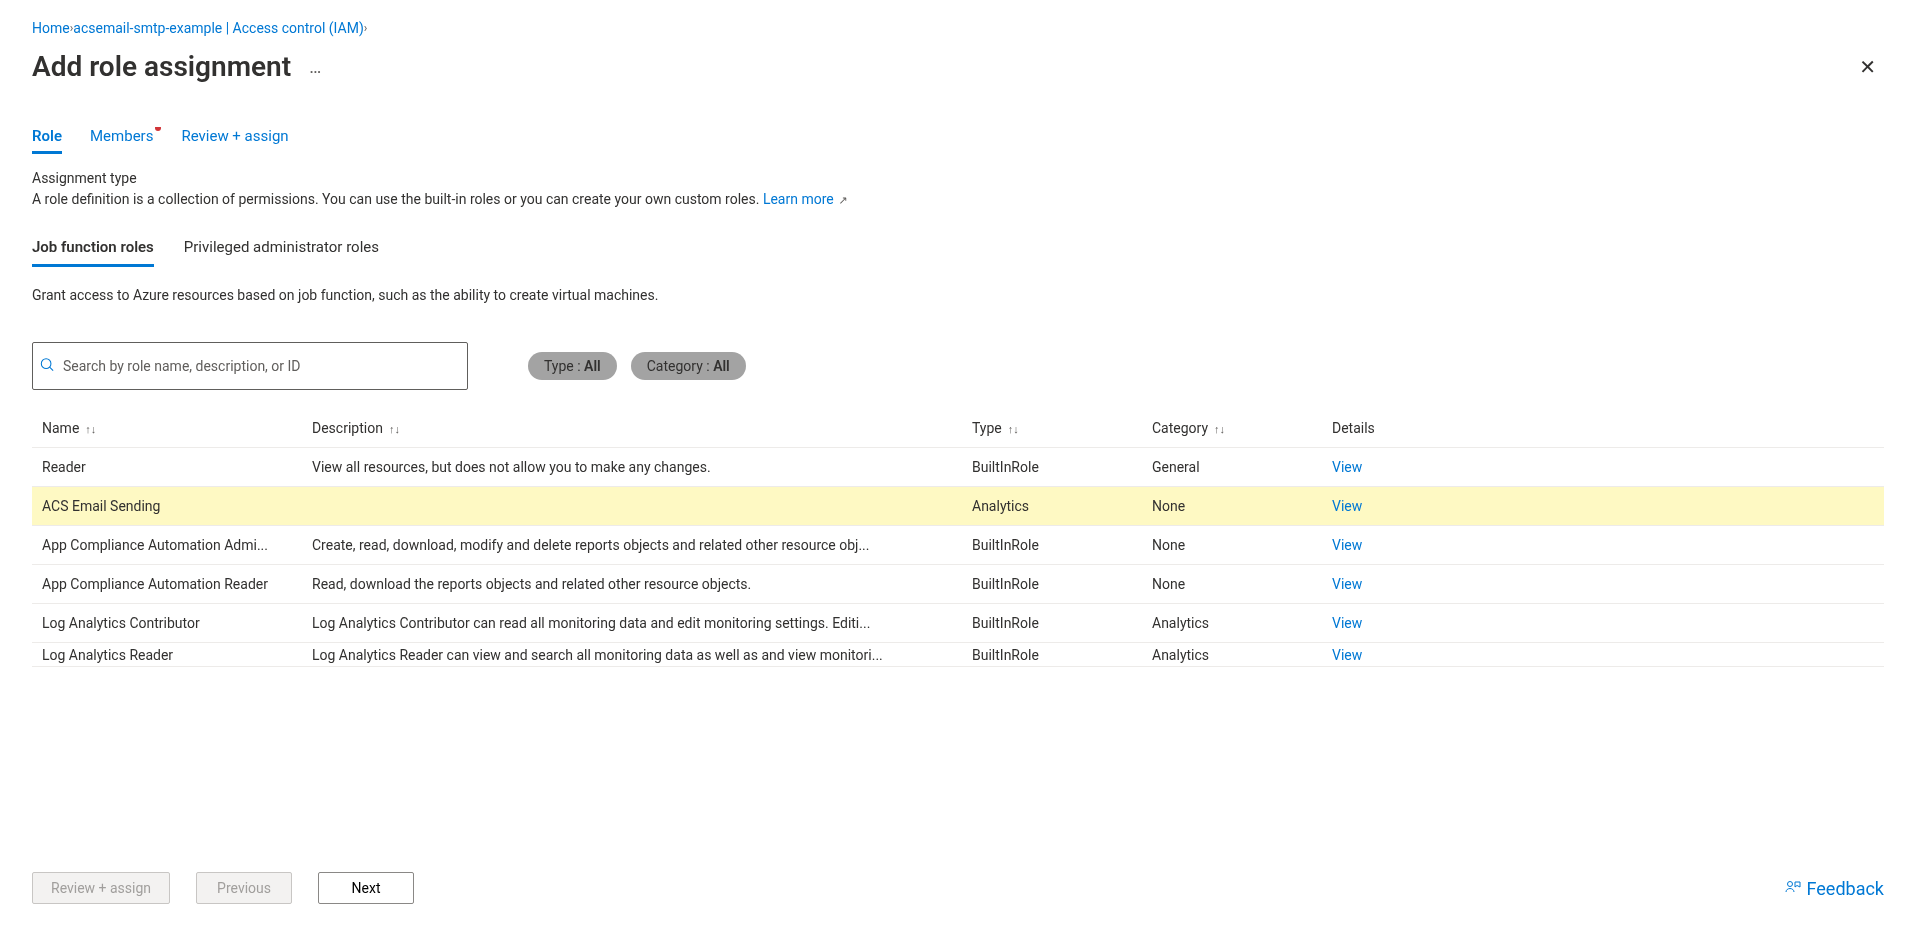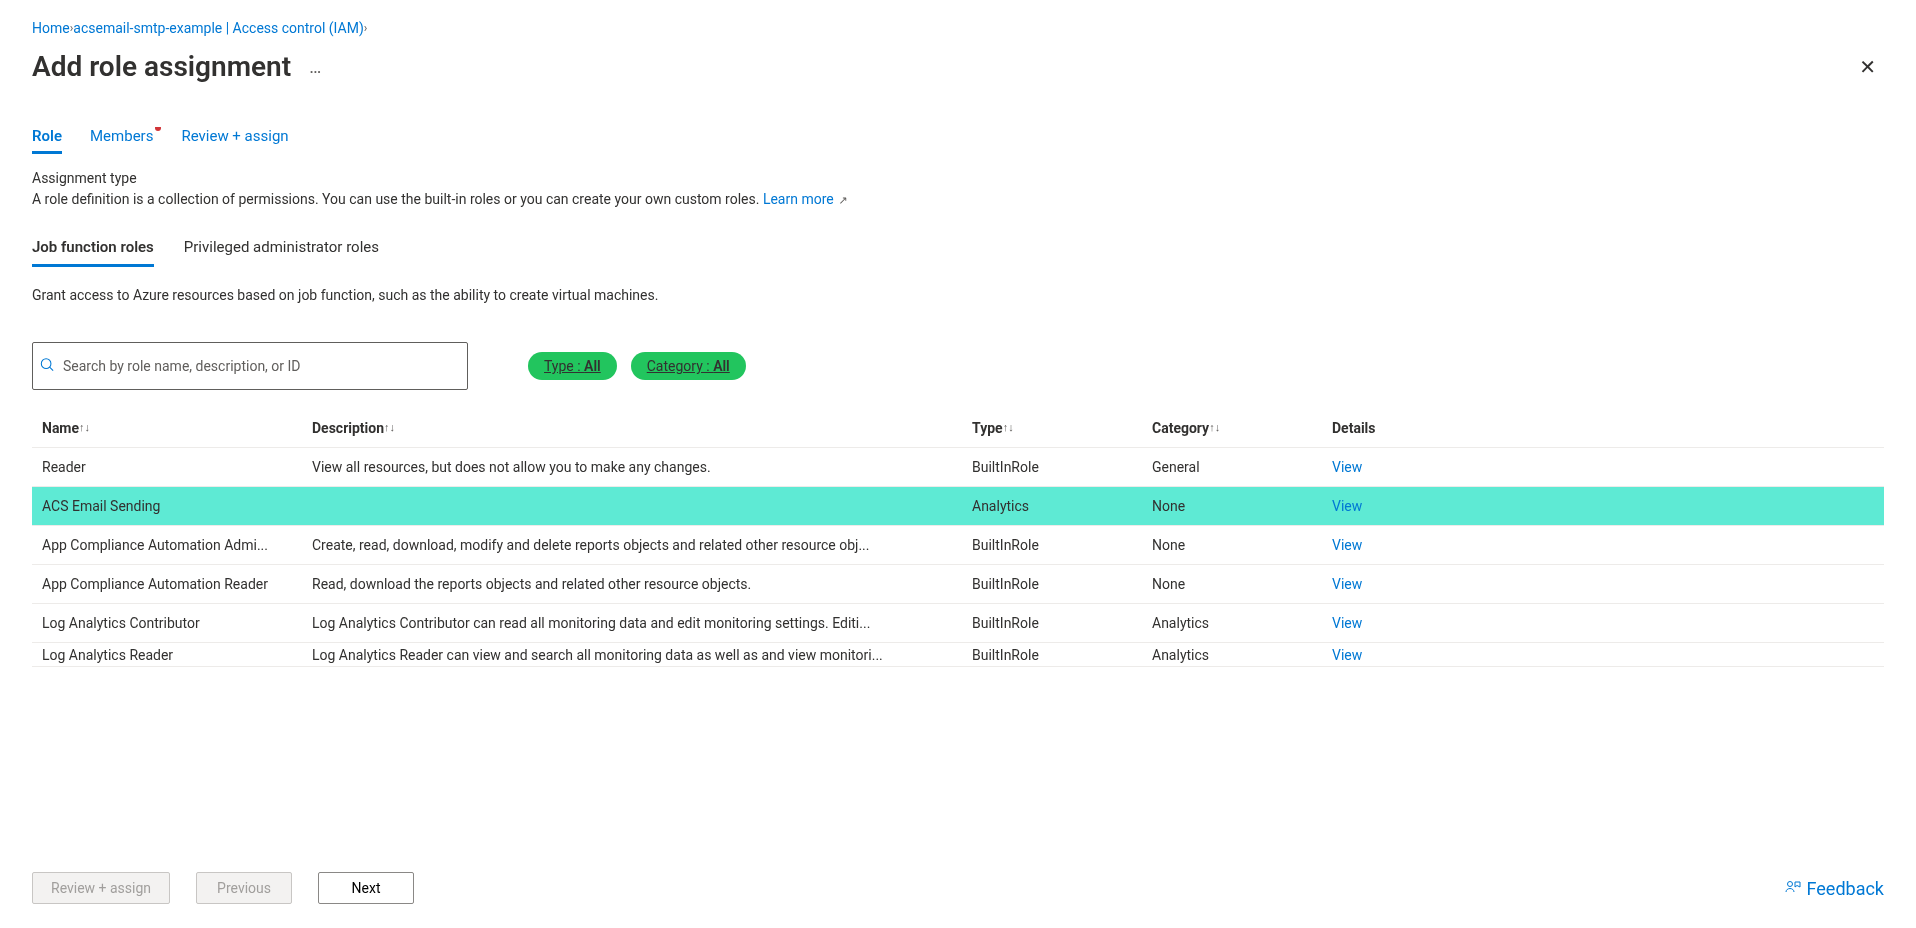--- a/index.html
+++ b/index.html
@@ -158,60 +158,60 @@
       left: 8px;
       top: 50%;
       transform: translateY(-50%);
       color: #0078d4;
     }
     .pills {
       display: flex;
       gap: 14px;
     }
     .pill {
-      background: #22c55e;
+      background: #a3a3a3;
       border-radius: 16px;
       padding: 6px 16px;
       font-size: 14px;
       cursor: pointer;
       white-space: nowrap;
-      text-decoration: underline;
     }
     .pill .bold {
       font-weight: 600;
     }
     .table {
       width: 100%;
     }
     .thead, .trow {
       display: grid;
       grid-template-columns: 270px 660px 180px 180px 180px;
       align-items: center;
       border-bottom: 1px solid #edebe9;
       padding: 0 10px;
     }
     .thead {
       height: 40px;
     }
     .th {
-      font-weight: 700;
-      font-size: 14px;
-      display: flex;
-      align-items: center;
+      font-weight: 400;
+      font-size: 14px;
+      display: flex;
+      align-items: flex-end;
+      gap: 6px;
     }
     .sort-icon {
       font-size: 11px;
       color: #605e5c;
     }
     .trow {
       height: 39px;
       font-size: 14px;
     }
     .trow.selected {
-      background: #5eead4;
+      background: #fef9c3;
     }
     .td {
       white-space: nowrap;
       overflow: hidden;
       text-overflow: ellipsis;
       padding-right: 12px;
     }
     .td.link {
       color: #0078d4;
       cursor: pointer;

